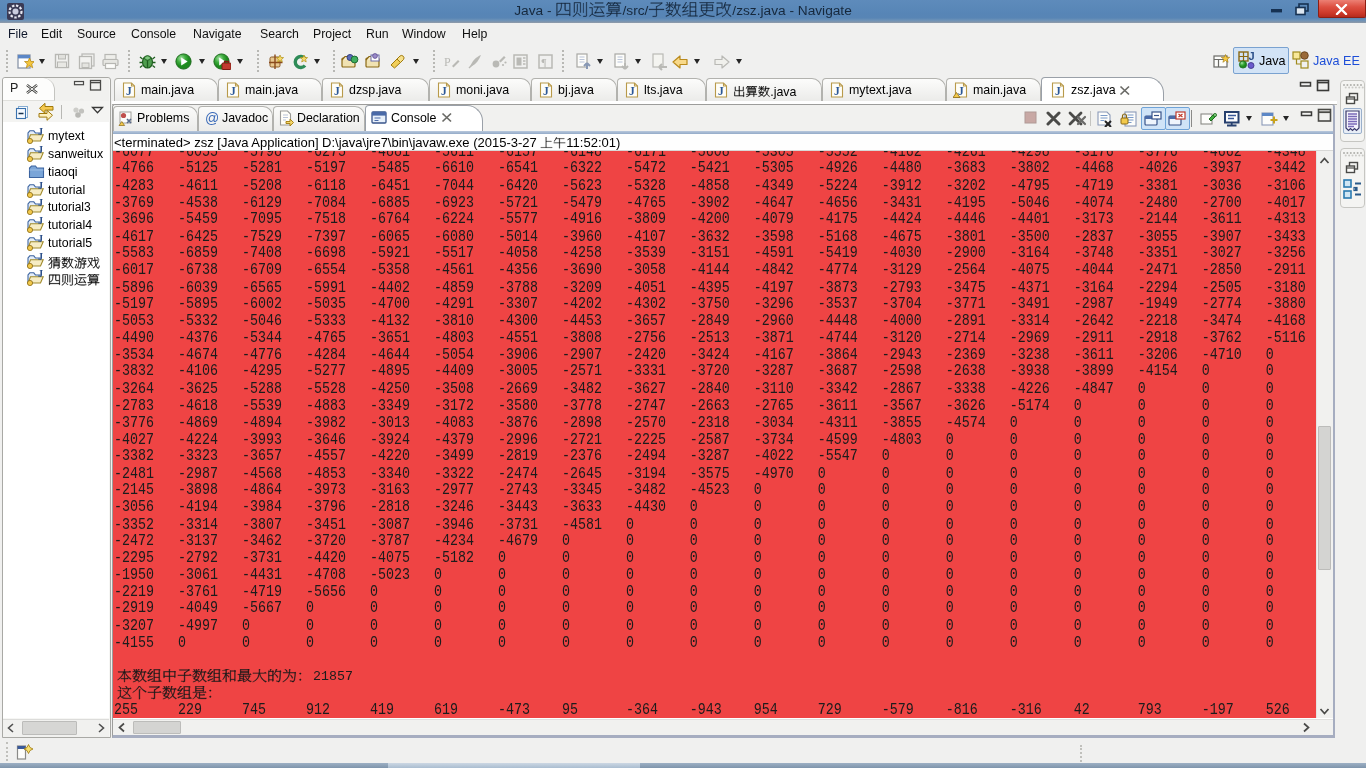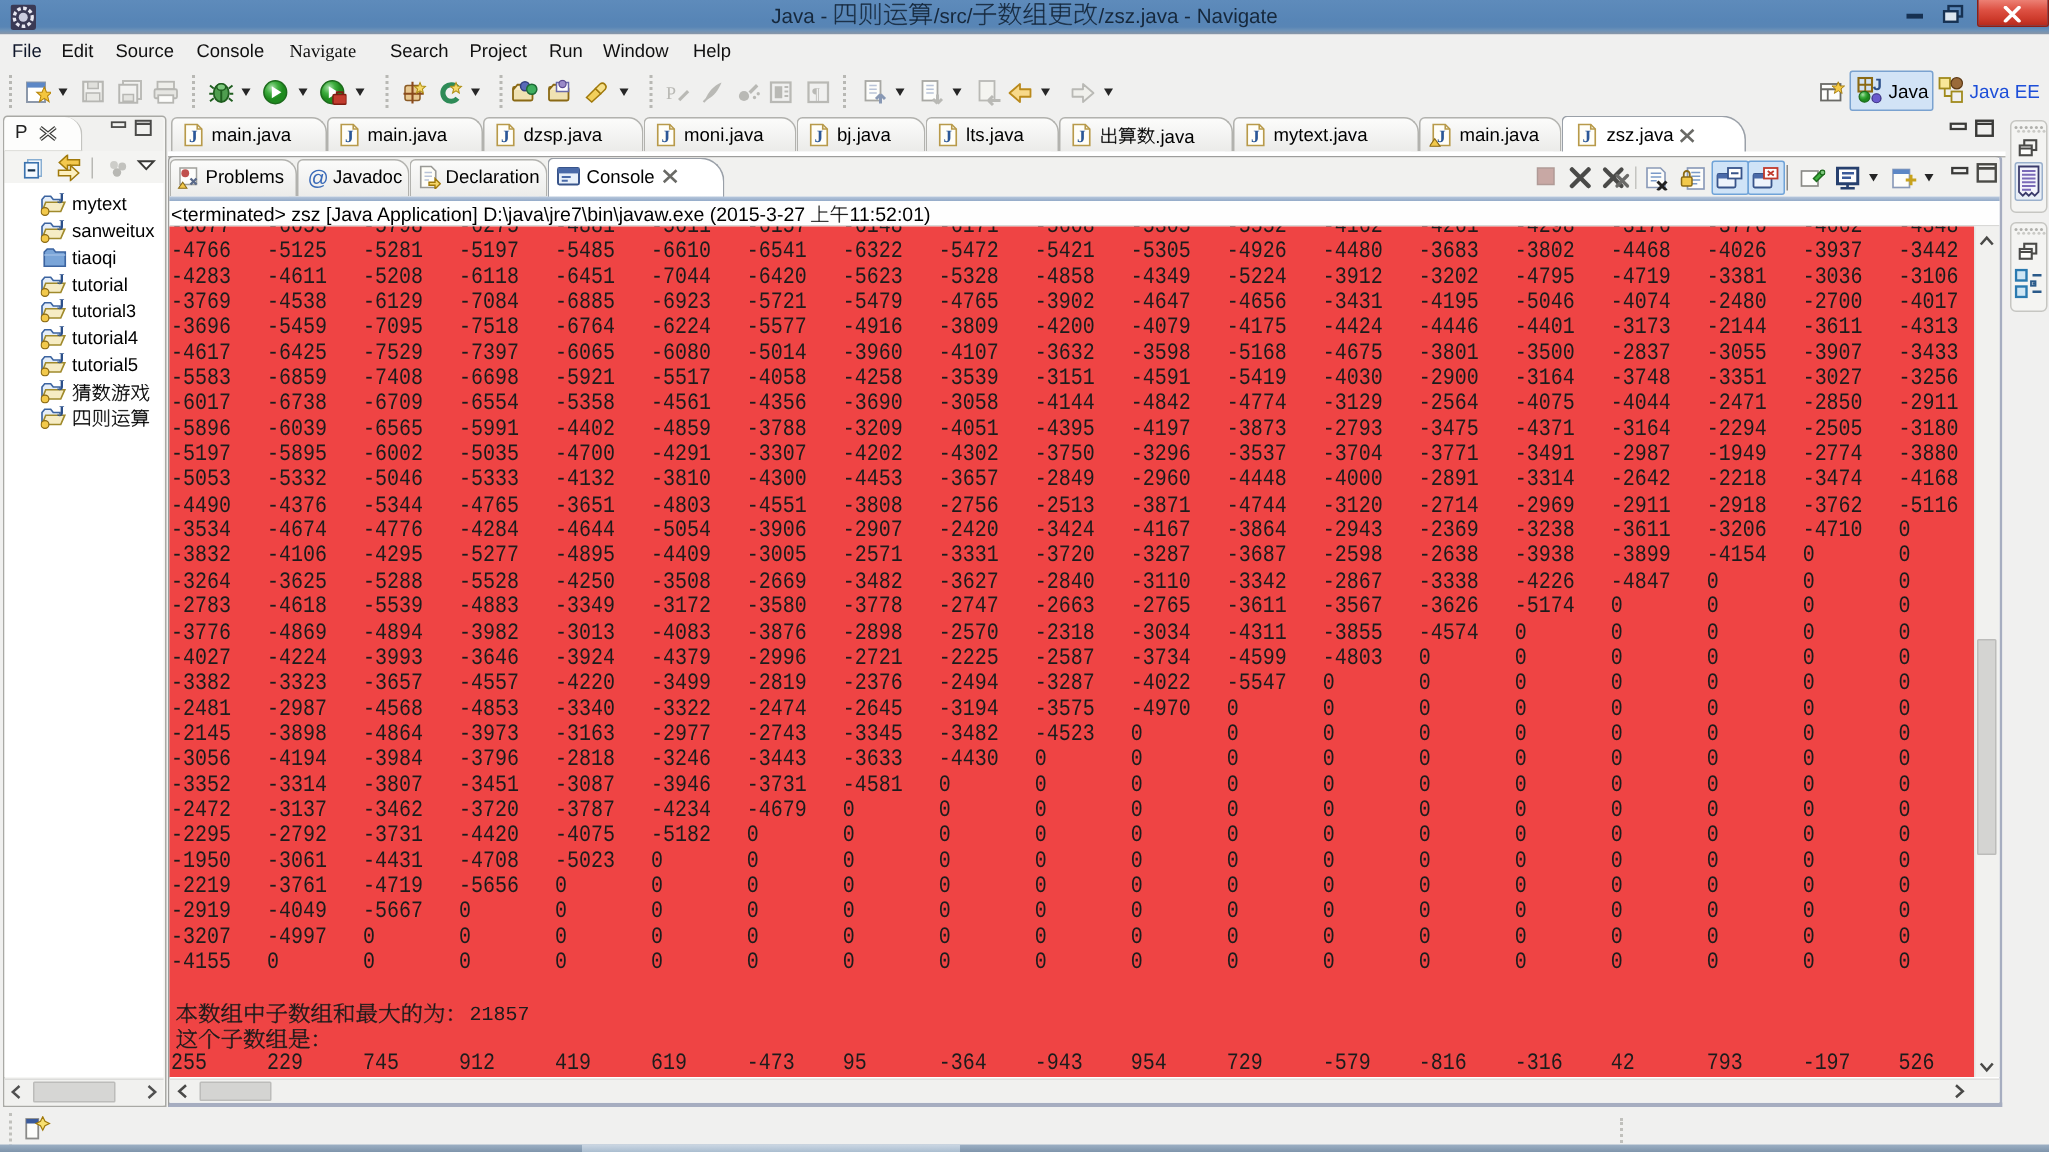--- a/index.html
+++ b/index.html
@@ -65,21 +65,21 @@
   </svg>
 <div style="position:absolute;left:1318px;top:0px;width:48px;height:18px;background:linear-gradient(180deg,#ec8074 0%,#dd5042 40%,#cd3a2b 75%,#b52a1d 100%);border:1px solid #8e1f14;border-top:none;border-radius:0 0 2px 2px;"></div>
 <svg style="position:absolute;left:1335px;top:4px" width="13" height="11" viewBox="0 0 13 11">
     <path d="M2 1 L11 10 M11 1 L2 10" stroke="#fff" stroke-width="2.4" stroke-linecap="round"></path>
   </svg>
 <div style="position:absolute;left:0px;top:23px;width:1366px;height:21px;background:#f0f0ef;"></div>
 <div style="position:absolute;left:8px;top:25px;width:60px;height:18px;font-size:12.3px;color:#0f172a;line-height:18px;">File</div>
 <div style="position:absolute;left:41px;top:25px;width:60px;height:18px;font-size:12.3px;color:#101010;line-height:18px;">Edit</div>
 <div style="position:absolute;left:77px;top:25px;width:60px;height:18px;font-size:12.3px;color:#101010;line-height:18px;">Source</div>
 <div style="position:absolute;left:131px;top:25px;width:60px;height:18px;font-size:12.3px;color:#101010;line-height:18px;">Console</div>
-<div style="position:absolute;left:193px;top:25px;width:60px;height:18px;font-size:12.3px;color:#101010;line-height:18px;font-family:Liberation Serif, serif;">Navigate</div>
+<div style="position:absolute;left:193px;top:25px;width:60px;height:18px;font-size:12.3px;color:#101010;line-height:18px;">Navigate</div>
 <div style="position:absolute;left:260px;top:25px;width:60px;height:18px;font-size:12.3px;color:#101010;line-height:18px;">Search</div>
 <div style="position:absolute;left:313px;top:25px;width:60px;height:18px;font-size:12.3px;color:#101010;line-height:18px;">Project</div>
 <div style="position:absolute;left:366px;top:25px;width:60px;height:18px;font-size:12.3px;color:#101010;line-height:18px;">Run</div>
 <div style="position:absolute;left:402px;top:25px;width:60px;height:18px;font-size:12.3px;color:#101010;line-height:18px;">Window</div>
 <div style="position:absolute;left:462px;top:25px;width:60px;height:18px;font-size:12.3px;color:#101010;line-height:18px;">Help</div>
 <div style="position:absolute;left:0px;top:44px;width:1366px;height:33px;background:#f0f0ef;"></div>
 <div style="position:absolute;left:6px;top:50px;width:2px;height:22px;border-left:2px dotted #b8b8b4;"></div>
 <svg style="position:absolute;left:17px;top:53px" width="17" height="17" viewBox="0 0 17 17">
     <rect x="1" y="2" width="12" height="13" fill="#fff" stroke="#8a96a8" stroke-width="1.3"></rect>
     <rect x="1" y="2" width="12" height="3.4" fill="#5c87c6"></rect>

